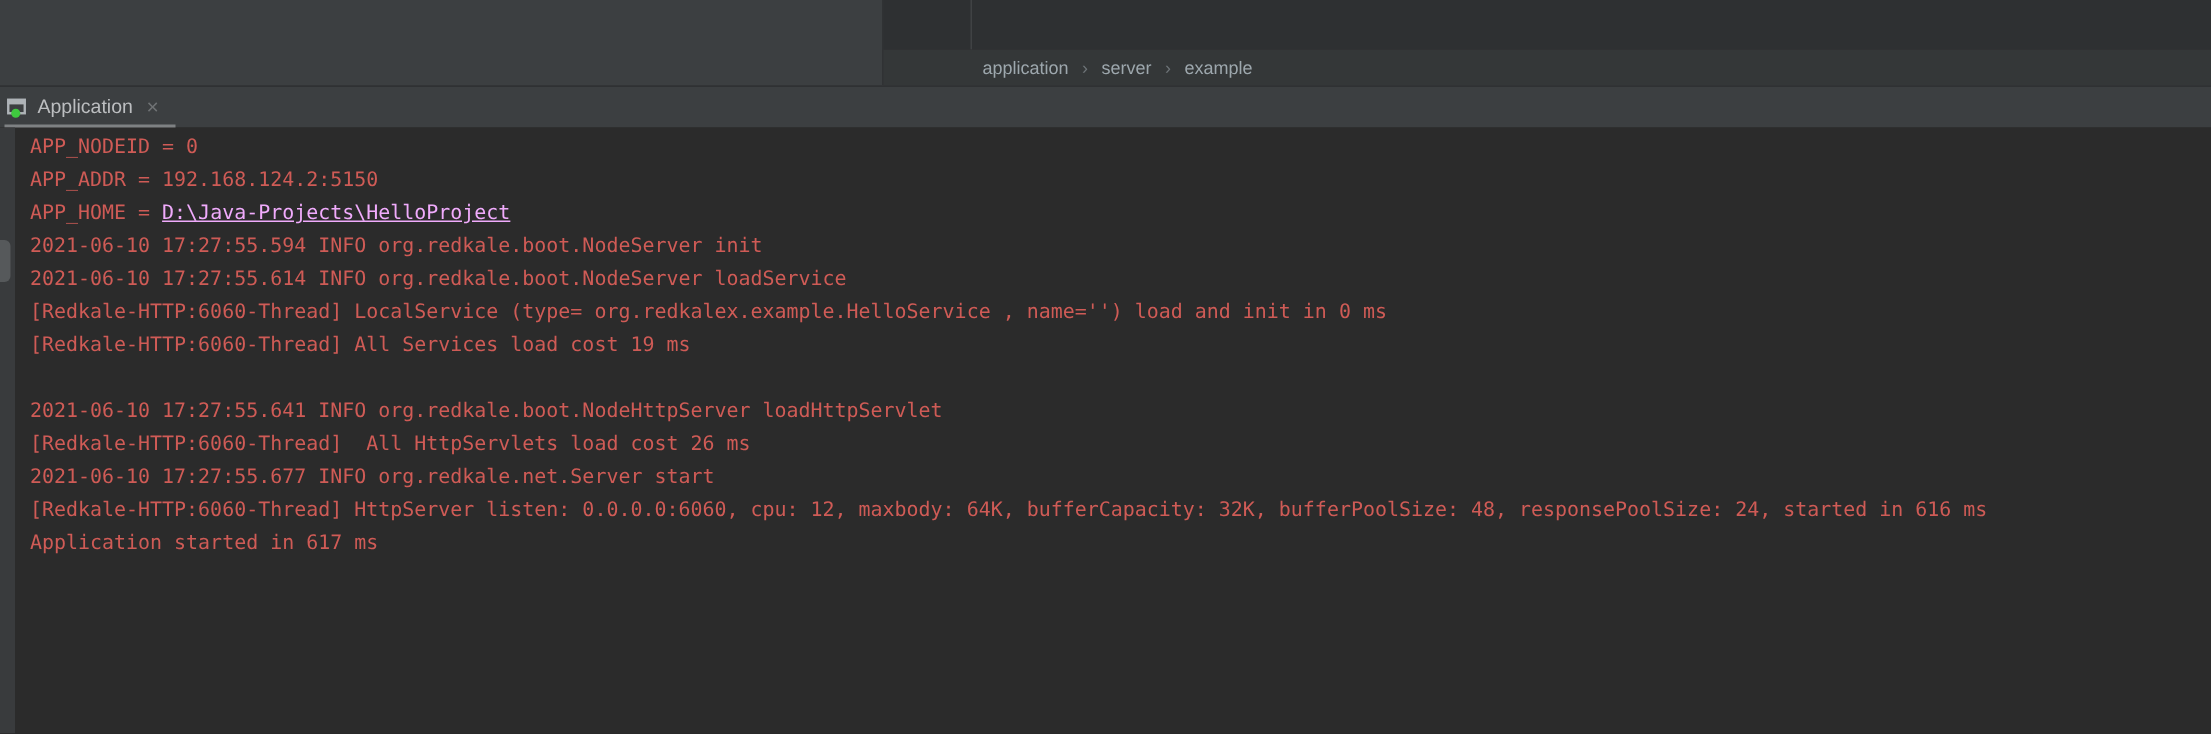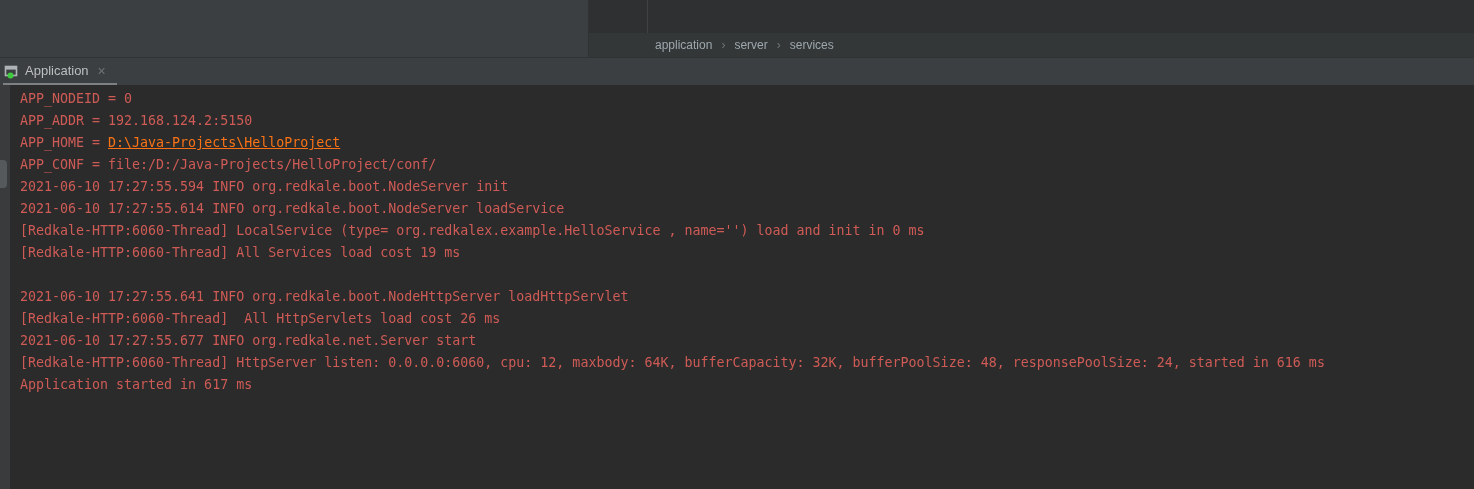--- a/index.html
+++ b/index.html
@@ -96,39 +96,39 @@
     font-family: "DejaVu Sans Mono", monospace;
     font-size: 13.3px;
     color: #cf5b56;
   }
   .console-line {
     height: 22px;
     line-height: 22px;
     white-space: pre;
   }
   .console-link {
-    color: #f97316;
+    color: #f0abfc;
     text-decoration: underline;
     cursor: pointer;
   }
 </style>
 </head>
 <body>
 
 <div class="editor-panel"></div>
 <div class="top-right-strip"></div>
 <div class="top-right-divider"></div>
 
 <div class="breadcrumb-bar">
 
 <span class="breadcrumb-item">application</span>
     <span class="breadcrumb-sep">›</span>
     <span class="breadcrumb-item">server</span>
     <span class="breadcrumb-sep">›</span>
-    <span class="breadcrumb-item">services</span>
+    <span class="breadcrumb-item">example</span>
   </div>
 
 <div class="tabbar">
   <div class="run-tab">
     <span class="tab-icon">
       <svg width="16" height="16" viewBox="0 0 16 16">
         <rect x="1.5" y="3.5" width="11" height="9" fill="none" stroke="#aeb3b7" stroke-width="1.6"></rect>
         <rect x="1" y="3" width="12" height="3.6" fill="#aeb3b7"></rect>
         <circle cx="6.5" cy="12.5" r="3" fill="#3fca3f"></circle>
       </svg>
@@ -141,21 +141,20 @@
 
 <div class="console">
   <div class="console-gutter">
     <div class="gutter-thumb"></div>
   </div>
   <div class="console-output">
 
   <div class="console-line"><span>APP_NODEID = 0</span></div>
       <div class="console-line"><span>APP_ADDR = 192.168.124.2:5150</span></div>
       <div class="console-line"><span>APP_HOME = </span><span class="console-link">D:\Java-Projects\HelloProject</span></div>
-      <div class="console-line"><span>APP_CONF = file:/D:/Java-Projects/HelloProject/conf/</span></div>
       <div class="console-line"><span>2021-06-10 17:27:55.594 INFO org.redkale.boot.NodeServer init</span></div>
       <div class="console-line"><span>2021-06-10 17:27:55.614 INFO org.redkale.boot.NodeServer loadService</span></div>
       <div class="console-line"><span>[Redkale-HTTP:6060-Thread] LocalService (type= org.redkalex.example.HelloService , name='') load and init in 0 ms</span></div>
       <div class="console-line"><span>[Redkale-HTTP:6060-Thread] All Services load cost 19 ms</span></div>
       <div class="console-line"><span>&nbsp;</span></div>
       <div class="console-line"><span>2021-06-10 17:27:55.641 INFO org.redkale.boot.NodeHttpServer loadHttpServlet</span></div>
       <div class="console-line"><span>[Redkale-HTTP:6060-Thread]  All HttpServlets load cost 26 ms</span></div>
       <div class="console-line"><span>2021-06-10 17:27:55.677 INFO org.redkale.net.Server start</span></div>
       <div class="console-line"><span>[Redkale-HTTP:6060-Thread] HttpServer listen: 0.0.0.0:6060, cpu: 12, maxbody: 64K, bufferCapacity: 32K, bufferPoolSize: 48, responsePoolSize: 24, started in 616 ms</span></div>
       <div class="console-line"><span>Application started in 617 ms</span></div>

